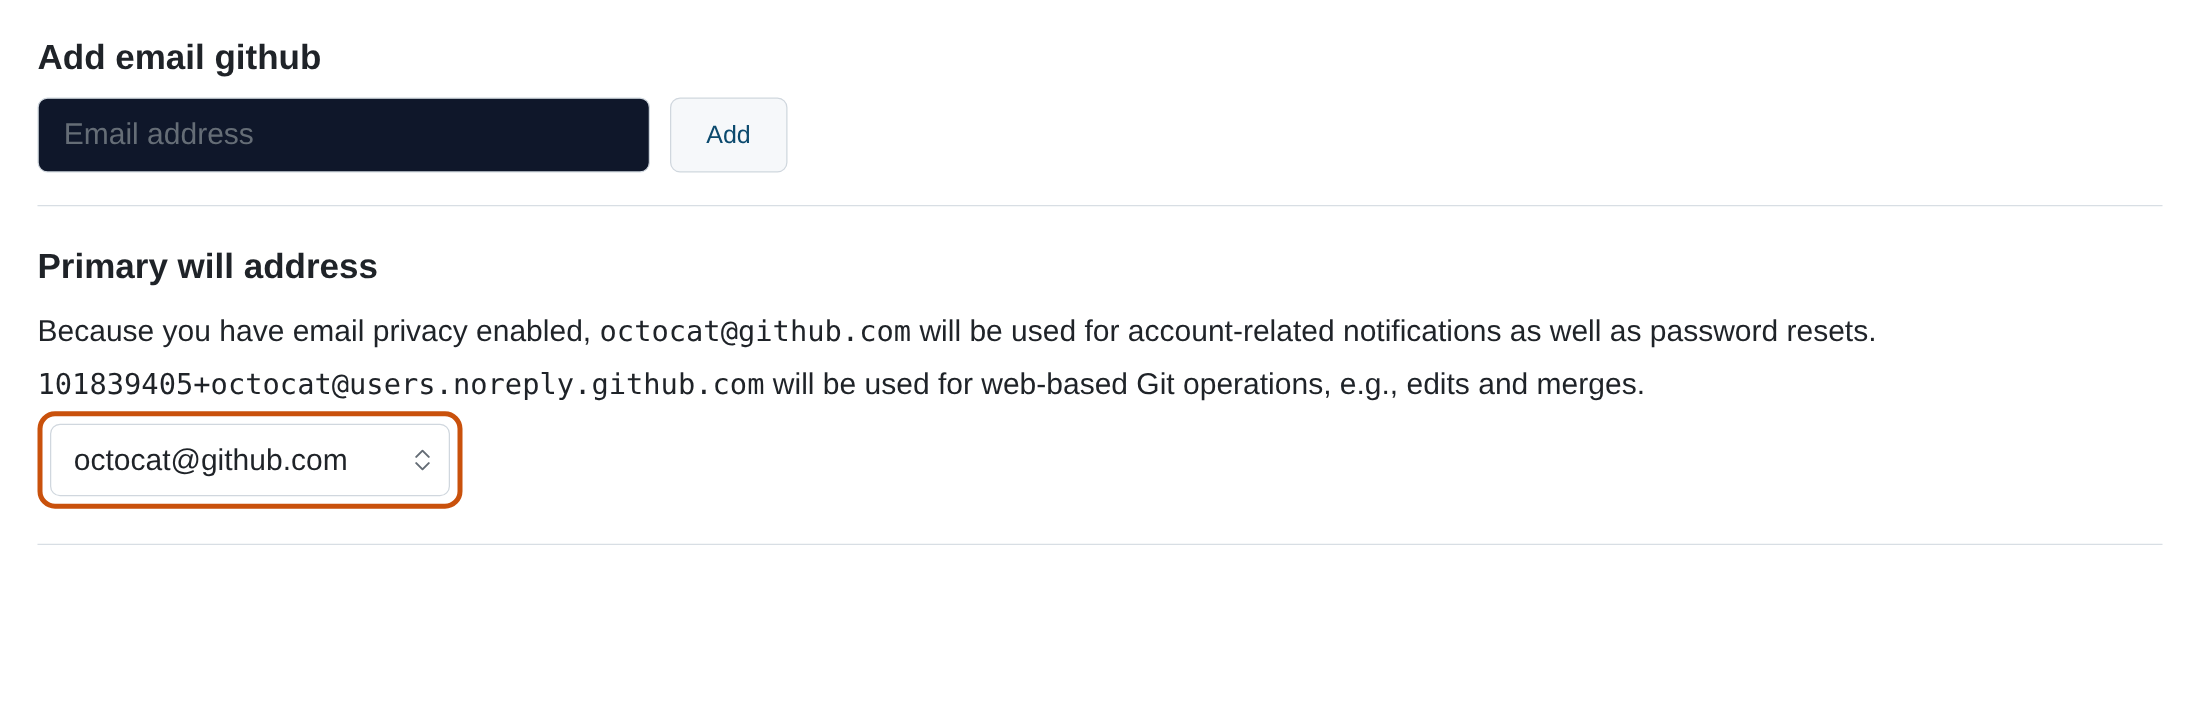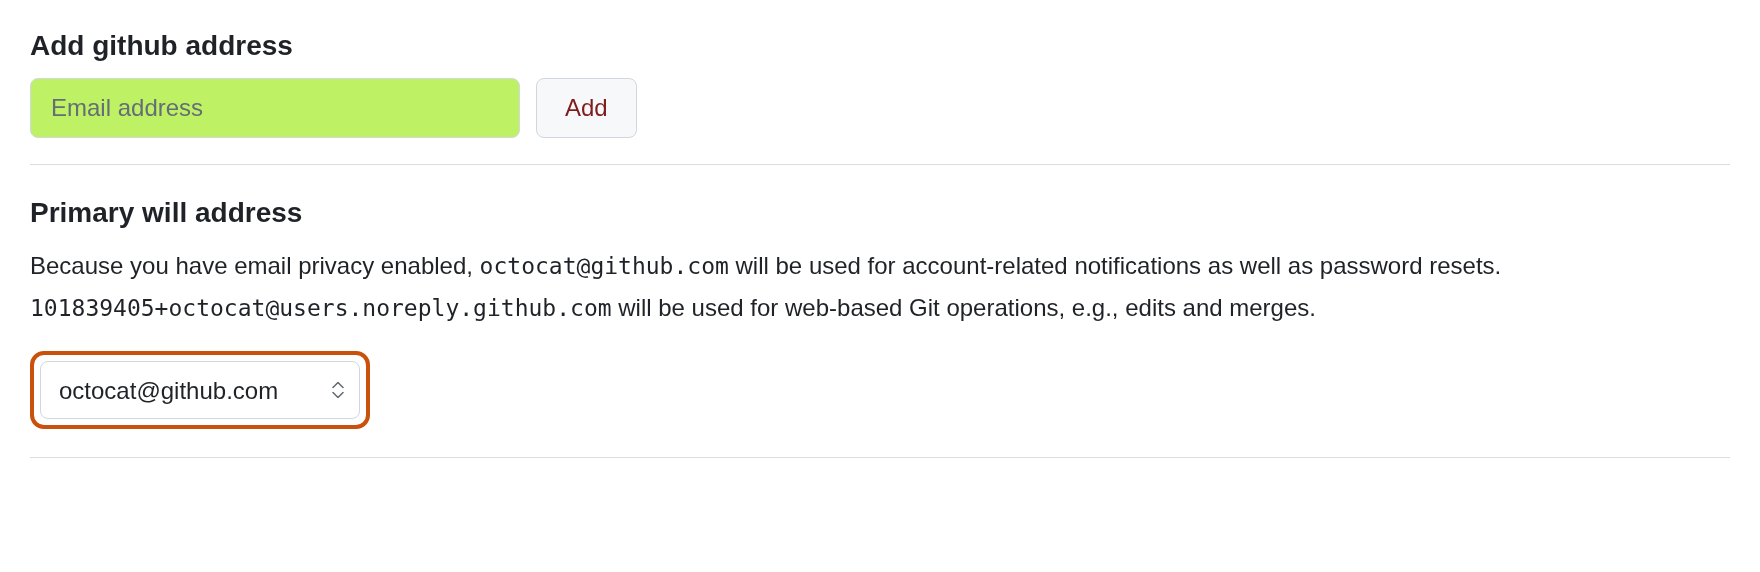--- a/index.html
+++ b/index.html
@@ -25,34 +25,34 @@
       display: flex;
       align-items: center;
       gap: 16px;
     }
     .text-input {
       width: 490px;
       height: 60px;
       padding: 0 20px;
       font-size: 24px;
       color: #656d76;
-      background: #bef264;
+      background: #0f172a;
       border: 1px solid #d0d7de;
       border-radius: 8px;
       outline: none;
     }
     .text-input::placeholder {
       color: #656d76;
     }
     .btn {
       height: 60px;
       padding: 0 28px;
-      font-size: 24px;
+      font-size: 20px;
       font-weight: 500;
-      color: #7f1d1d;
+      color: #0c4a6e;
       background: #f6f8fa;
       border: 1px solid #d0d7de;
       border-radius: 8px;
       cursor: pointer;
       display: inline-flex;
       align-items: center;
       justify-content: center;
     }
     .divider {
       border: none;
@@ -61,21 +61,20 @@
     }
     .divider-bottom {
       border: none;
       border-top: 1px solid #d8dee4;
       margin-top: 28px;
     }
     .description {
       font-size: 24px;
       line-height: 1.75;
       color: #1f2328;
-      margin-bottom: 22px;
     }
     .code {
       font-family: ui-monospace, SFMono-Regular, "SF Mono", Menlo, Consolas, monospace;
       font-size: 23px;
     }
     .select-highlight {
       border: 4px solid #c9510c;
       border-radius: 14px;
       padding: 6px;
       display: inline-flex;
@@ -116,21 +115,21 @@
     .primary-row {
       display: flex;
       align-items: center;
       gap: 16px;
     }
   </style>
 </head>
 <body>
 
 <div>
-  <h3 class="section-heading">Add github address</h3>
+  <h3 class="section-heading">Add email github</h3>
   <div class="row">
     <input type="text" class="text-input" placeholder="Email address" style="">
     <button class="btn">Add</button>
   </div>
 </div>
 
 <hr class="divider">
 
 <div>
   <h3 class="section-heading">Primary will address</h3>

